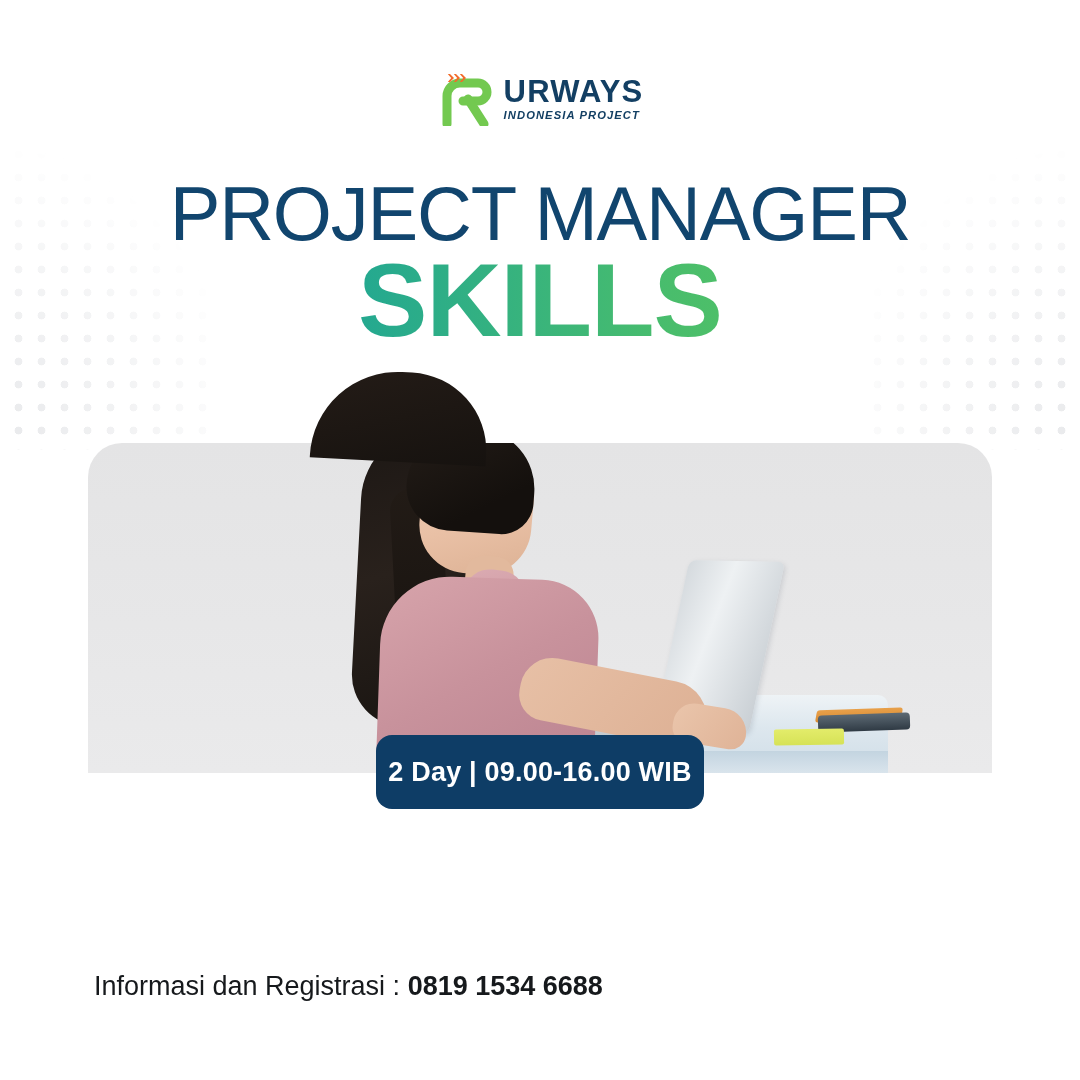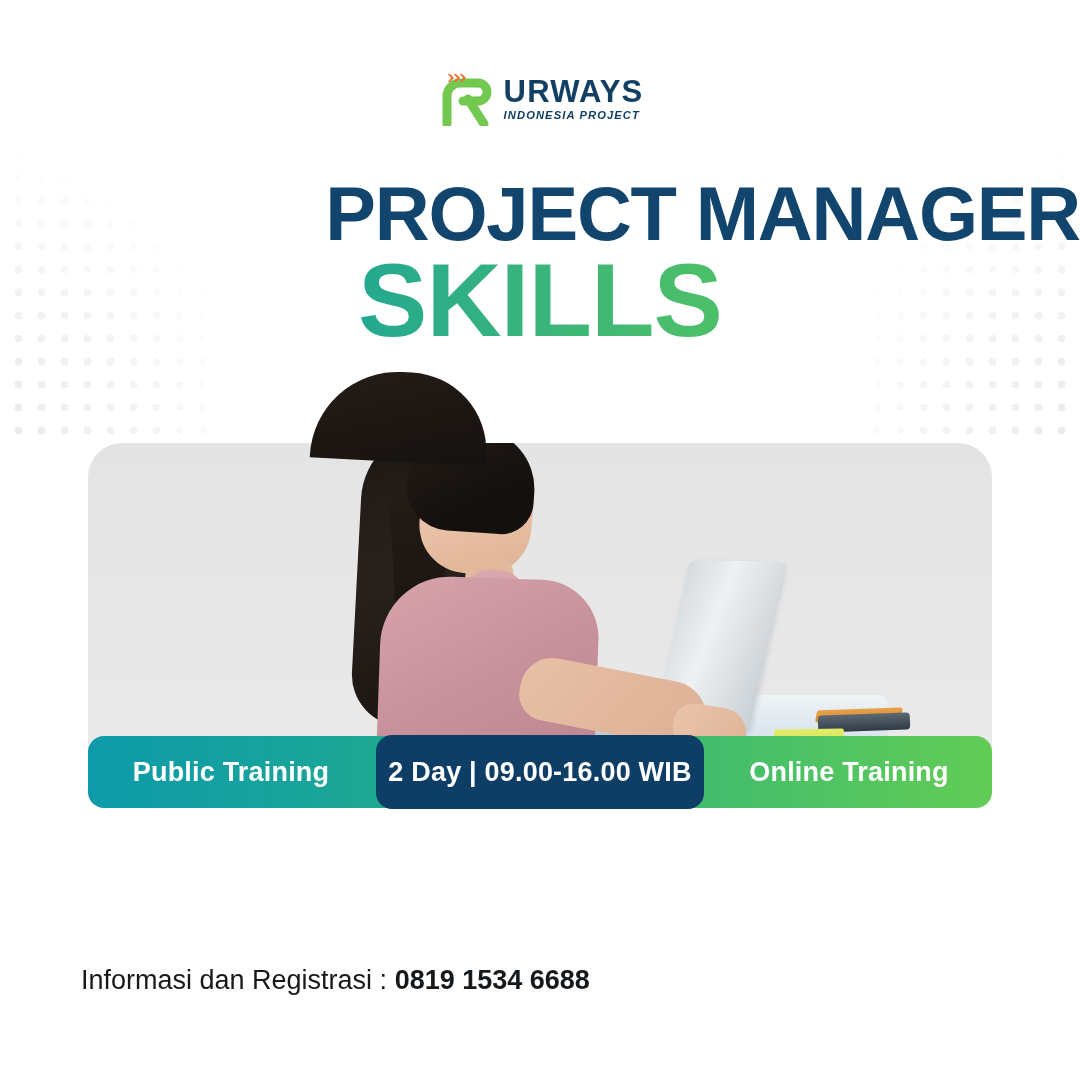--- a/index.html
+++ b/index.html
@@ -84,23 +84,23 @@
     color: #133f63;
     margin-top: 3px;
   }
 
   
   .title-main {
     position: absolute;
     top: 176px;
     left: 0;
     width: 1080px;
-    text-align: right;
+    text-align: center;
     font-size: 76px;
-    font-weight: 700;
+    font-weight: 400;
     letter-spacing: -1.2px;
     color: #11456e;
     line-height: 1;
     white-space: nowrap;
   }
   .title-sub {
     position: absolute;
     top: 248px;
     left: 0;
     width: 1080px;
@@ -400,25 +400,26 @@
     font-size: 31px;
     font-weight: 700;
     color: #16191c;
     letter-spacing: -0.2px;
     white-space: nowrap;
   }
 
   
   .footer {
     position: absolute;
-    left: 81px;
+    left: 94px;
     top: 965px;
     width: 904px;
     height: 42px;
     display: flex;
+    align-items: center;
   }
   .footer-left {
     font-size: 27px;
     color: #16191c;
     white-space: nowrap;
   }
   .footer-left .phone-num {
     font-weight: 700;
   }
   .footer-right {
@@ -480,24 +481,20 @@
         <div class="collar"></div>
         <div class="torso"></div>
         <div class="arm"></div>
         <div class="hand"></div>
       </div>
     </div>
   </div>
   <div class="hair-overflow"></div>
   <div class="head-overflow"></div>
 
-  <div class="badge-bar">
-    <div class="badge-side left">Public Training</div>
-    <div class="badge-side right">Online Training</div>
-  </div>
   <div class="badge-center">2 Day | 09.00-16.00 WIB</div>
 
 
   <div class="footer">
     <div class="footer-left">
       <span>Informasi dan Registrasi : </span><span class="phone-num">0819 1534 6688</span>
     </div>
   </div>
 
 </div>

